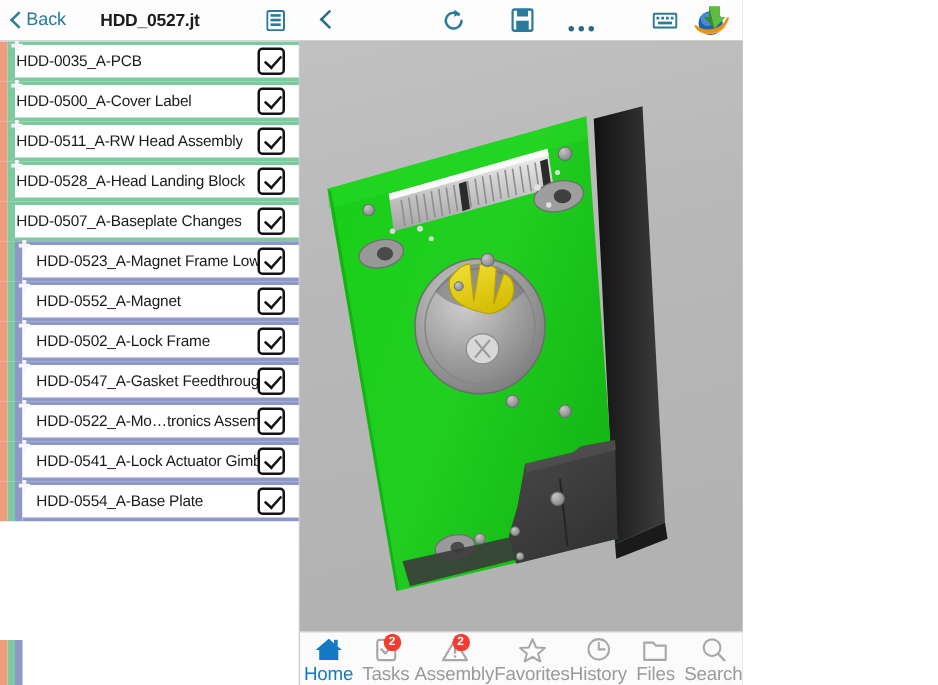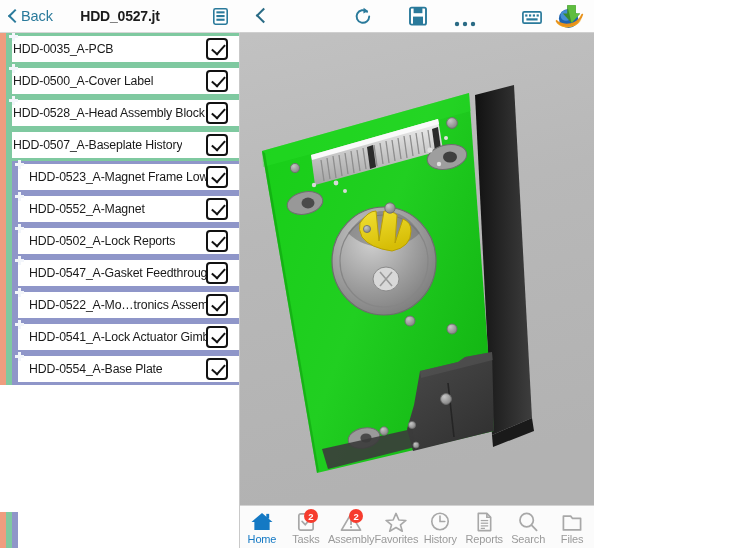--- a/index.html
+++ b/index.html
@@ -141,21 +141,21 @@
     height:43px; flex:0 0 43px;
     background:#fbfbfb; border-top:1px solid #d2d2d2;
     display:flex; align-items:stretch;
   }
   .tab {
     flex:1 1 0; position:relative; cursor:pointer;
     display:flex; flex-direction:column; align-items:center; justify-content:center;
     gap:1px; padding-top:2px;
   }
   .tab .ico { height:21px; width:26px; position:relative; }
-  .tab .lbl { font-size:11px; color:#9a9a9a; letter-spacing:-0.15px; }
+  .tab .lbl { font-size:15px; color:#9a9a9a; letter-spacing:-0.15px; }
   .tab.active .lbl { color:#1479c4; }
   .badge {
     position:absolute; top:-2px; right:1px;
     min-width:14px; height:14px; border-radius:7px;
     background:#f63c2e; color:#fff;
     font-size:9.5px; font-weight:bold;
     display:flex; align-items:center; justify-content:center;
     padding:0 3px;
   }
 </style>
@@ -198,30 +198,39 @@
           <div class="row-box">
             <span class="row-label">HDD-0500_A-Cover Label</span>
             <div class="checkbox"></div>
           </div>
           <div class="plus-badge"></div>
         </div>
         <div class="tree-row lvl2">
           <div class="guide g1"></div>
           <div class="guide g2"></div>
           <div class="row-box">
-            <span class="row-label">HDD-0528_A-Head Assembly Block</span>
+            <span class="row-label">HDD-0511_A-RW Head Assembly</span>
             <div class="checkbox"></div>
           </div>
           <div class="plus-badge"></div>
         </div>
         <div class="tree-row lvl2">
           <div class="guide g1"></div>
           <div class="guide g2"></div>
           <div class="row-box">
-            <span class="row-label">HDD-0507_A-Baseplate History</span>
+            <span class="row-label">HDD-0528_A-Head Landing Block</span>
+            <div class="checkbox"></div>
+          </div>
+          <div class="plus-badge"></div>
+        </div>
+        <div class="tree-row lvl2">
+          <div class="guide g1"></div>
+          <div class="guide g2"></div>
+          <div class="row-box">
+            <span class="row-label">HDD-0507_A-Baseplate Changes</span>
             <div class="checkbox"></div>
           </div>
         </div>
         <div class="tree-row lvl3">
           <div class="guide g1"></div>
           <div class="guide g2"></div>
           <div class="guide g3"></div>
           <div class="row-box">
             <span class="row-label">HDD-0523_A-Magnet Frame Lower</span>
             <div class="checkbox"></div>
@@ -236,21 +245,21 @@
             <span class="row-label">HDD-0552_A-Magnet</span>
             <div class="checkbox"></div>
           </div>
           <div class="plus-badge"></div>
         </div>
         <div class="tree-row lvl3">
           <div class="guide g1"></div>
           <div class="guide g2"></div>
           <div class="guide g3"></div>
           <div class="row-box">
-            <span class="row-label">HDD-0502_A-Lock Reports</span>
+            <span class="row-label">HDD-0502_A-Lock Frame</span>
             <div class="checkbox"></div>
           </div>
           <div class="plus-badge"></div>
         </div>
         <div class="tree-row lvl3">
           <div class="guide g1"></div>
           <div class="guide g2"></div>
           <div class="guide g3"></div>
           <div class="row-box">
             <span class="row-label">HDD-0547_A-Gasket Feedthrough</span>
@@ -506,39 +515,26 @@
         </div>
         <div class="tab">
           <div class="ico"><svg viewBox="0 0 26 22" width="26" height="21">
               <circle cx="13" cy="11" r="8.6" fill="none" stroke="#a8a8a8" stroke-width="1.7"></circle>
               <path d="M13 5.4 V11 h5" fill="none" stroke="#a8a8a8" stroke-width="1.7" stroke-linecap="round"></path>
             </svg></div>
           <div class="lbl">History</div>
         </div>
         <div class="tab">
           <div class="ico"><svg viewBox="0 0 26 22" width="26" height="21">
-              <path d="M7 2.5 h9 l4 4 v14 H7 Z" fill="none" stroke="#a8a8a8" stroke-width="1.7" stroke-linejoin="round"></path>
-              <path d="M16 2.5 v4 h4" fill="none" stroke="#a8a8a8" stroke-width="1.7"></path>
-              <g stroke="#a8a8a8" stroke-width="1.3">
-                <line x1="9.6" y1="10" x2="17.4" y2="10"></line>
-                <line x1="9.6" y1="12.8" x2="17.4" y2="12.8"></line>
-                <line x1="9.6" y1="15.6" x2="17.4" y2="15.6"></line>
-                <line x1="9.6" y1="18.2" x2="14" y2="18.2"></line>
-              </g>
+              <path d="M4 5.4 h7.6 l2 2.4 H22 v12 H4 Z" fill="none" stroke="#a8a8a8" stroke-width="1.8" stroke-linejoin="round"></path>
             </svg></div>
-          <div class="lbl">Reports</div>
+          <div class="lbl">Files</div>
         </div>
         <div class="tab">
           <div class="ico"><svg viewBox="0 0 26 22" width="26" height="21">
               <circle cx="11.6" cy="9.6" r="7" fill="none" stroke="#a8a8a8" stroke-width="1.8"></circle>
               <line x1="16.7" y1="14.8" x2="22" y2="20.2" stroke="#a8a8a8" stroke-width="1.9" stroke-linecap="round"></line>
             </svg></div>
           <div class="lbl">Search</div>
         </div>
-        <div class="tab">
-          <div class="ico"><svg viewBox="0 0 26 22" width="26" height="21">
-              <path d="M4 5.4 h7.6 l2 2.4 H22 v12 H4 Z" fill="none" stroke="#a8a8a8" stroke-width="1.8" stroke-linejoin="round"></path>
-            </svg></div>
-          <div class="lbl">Files</div>
-        </div>
       </div>
   </div>
 </div>
 
 </body></html>

